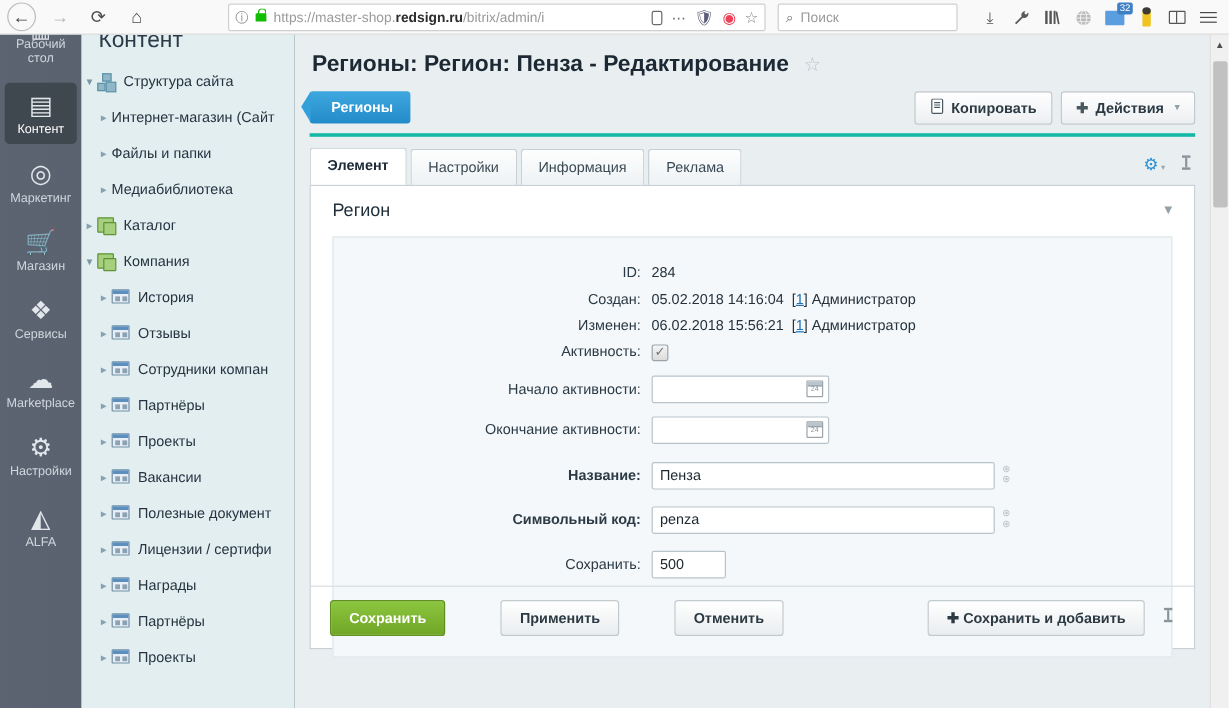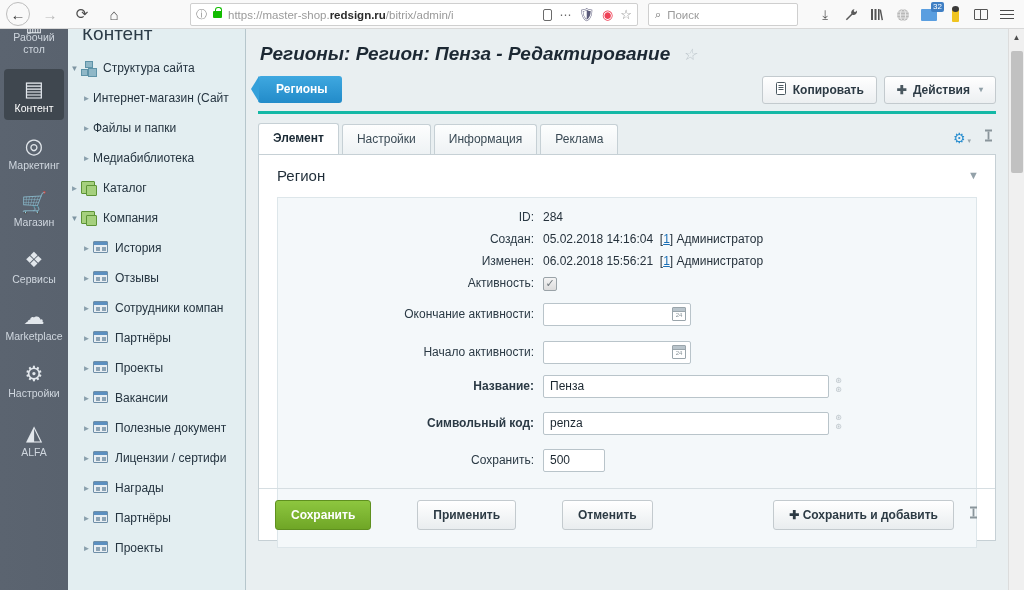--- a/index.html
+++ b/index.html
@@ -163,21 +163,21 @@
   .tree-indent-1 { padding-left: 12px; }
 
   
   .main {
     position: absolute; left: 246px; top: 29px; right: 16px; height: 561px;
     background: #e9eff1;
     overflow: hidden;
   }
   .page-title {
     font-size: 19px; font-weight: 700; color: #1c2833;
-    padding: 14px 0 0 14px; white-space: nowrap; font-style: italic;
+    padding: 14px 0 0 14px; white-space: nowrap;
   }
   .title-star { color: #b9c2c8; font-size: 16px; font-weight: 400; margin-left: 7px; }
 
   .toolbar {
     margin: 11px 12px 0 12px; height: 38px; position: relative;
     border-bottom: 3px solid #14b8a6;
   }
   .crumb-chip {
     position: absolute; left: 0; top: 0;
     background: linear-gradient(to bottom, #3fa8e0, #228bc9);
@@ -231,21 +231,21 @@
     height: 386px; position: relative;
   }
   .form-head {
     font-size: 15px; color: #1f2d38; padding: 12px 0 0 18px; position: relative;
   }
   .collapse-caret {
     position: absolute; right: 16px; top: 14px; font-size: 11px; color: #93a1a9;
   }
   .form-body {
     margin: 13px 18px 0 18px; background: #f4f8fa;
-    border: 1px solid #dde6ea; height: 351px; padding-top: 12px;
+    border: 1px solid #dde6ea; height: 351px; padding-top: 22px;
   }
   .frow { display: flex; align-items: center; margin-bottom: 8px; }
   .flabel {
     width: 265px; text-align: right; padding-right: 9px;
     font-size: 12px; color: #2b3a45; flex: none;
   }
   .flabel.bold { font-weight: 700; }
   .fvalue { font-size: 12px; color: #26323c; }
   .fvalue .lnk { color: #1a6fb5; text-decoration: underline; }
   .ftext {
@@ -621,30 +621,30 @@
           </div>
         </div>
 
         <div class="frow" style="margin-bottom:12px;">
           <div class="flabel">Активность:</div>
           <div class="fvalue">
             <span class="chk">✓</span>
           </div>
         </div>
 
-        <div class="frow" style="margin-bottom:15px;">
-          <div class="flabel">Окончание активности:</div>
+        <div class="frow" style="margin-bottom:11px;">
+          <div class="flabel">Начало активности:</div>
           <div class="date-wrap">
             <input class="ftext" type="text" value="" style="">
             <span class="cal-ic"></span>
           </div>
         </div>
 
-        <div class="frow" style="margin-bottom:11px;">
-          <div class="flabel">Начало активности:</div>
+        <div class="frow" style="margin-bottom:15px;">
+          <div class="flabel">Окончание активности:</div>
           <div class="date-wrap">
             <input class="ftext" type="text" value="" style="">
             <span class="cal-ic"></span>
           </div>
         </div>
 
         <div class="frow" style="margin-bottom:14px;">
           <div class="flabel bold">Название:</div>
           <div class="lang-wrap">
             <input class="ftext" type="text" value="Пенза" style="">

